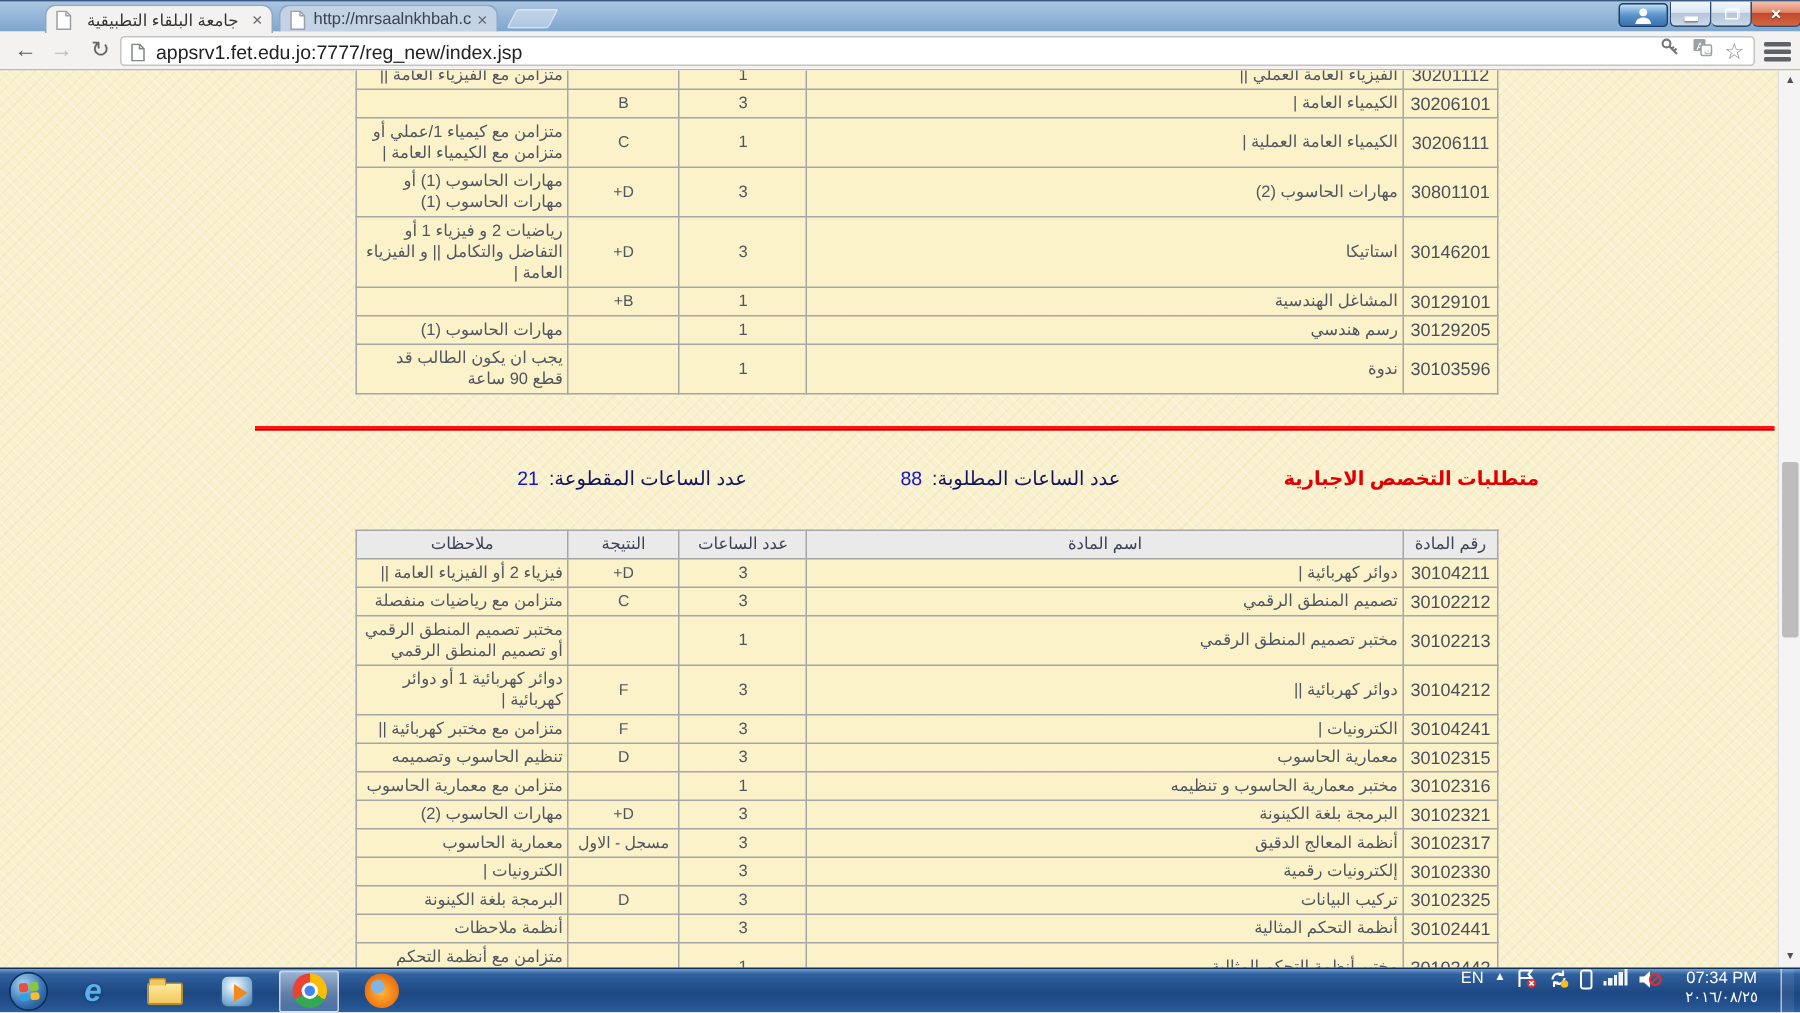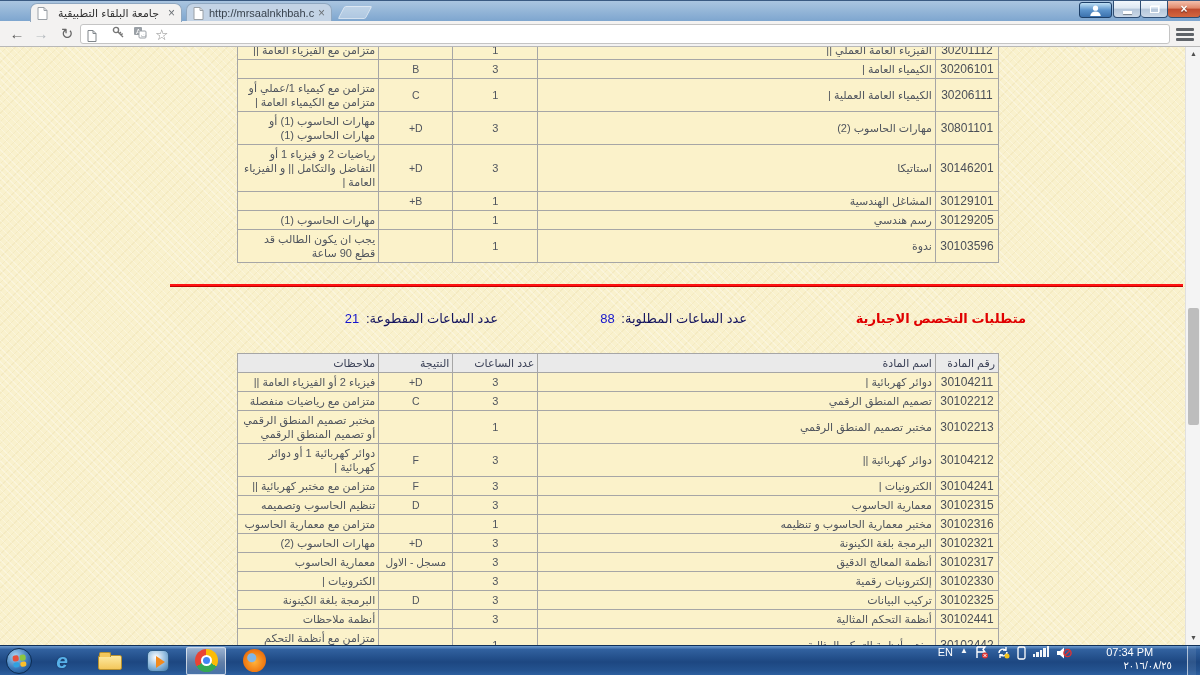--- a/index.html
+++ b/index.html
@@ -52,21 +52,21 @@
   .page { position:absolute; top:47px; left:0; width:1200px; height:598px; overflow:hidden;
     background:#f9f1cd;
     background-image:repeating-linear-gradient(45deg, rgba(255,255,255,.30) 0 1px, transparent 1px 5px),
                      repeating-linear-gradient(-45deg, rgba(226,208,150,.22) 0 1px, transparent 1px 6px); }
   .t-wrap { position:absolute; left:237px; width:762px; }
   .t1 { top:-7px; } .t2 { top:306px; }
   table { width:762px; border-collapse:collapse; table-layout:fixed; direction:rtl; }
   col.c-num{width:63px;} col.c-name{width:397px;} col.c-hours{width:85px;} col.c-grade{width:74px;} col.c-notes{width:141px;}
   td, th { border:1px solid #a6a6a6; background:#fbf2ca; font-size:11px; line-height:14px;
     color:#50555e; padding:2px 3px; vertical-align:middle; }
-  th { background:#eaeaea; color:#3c4257; font-weight:normal; text-align:right; height:17px; }
+  th { background:#eaeaea; color:#3c4257; font-weight:normal; text-align:center; height:17px; }
   td.cell-number { text-align:center; font-size:12px; color:#4a4f58;margin-top:19px; }
   td.cell-name { text-align:right; }
   td.cell-hours, td.cell-grade { text-align:center; }
   td.cell-grade { white-space:nowrap; font-size:10.5px; }
   td.cell-notes { text-align:right; }
 
   .redline { position:absolute; left:170px; top:237px; width:1013px; height:3px; background:#ff1212; border-bottom:1px solid #c00000; }
   .sec-title { position:absolute; top:264px; font-size:13px; }
   .sec-red { right:174px; color:#e00000; font-weight:bold; direction:rtl; }
   .sec-req { right:453px; direction:rtl; color:#14145e; }
@@ -103,21 +103,21 @@
   .ff-logo { width:23px; height:23px; border-radius:50%;
     background:radial-gradient(circle at 38% 38%, #7fb6e8 0 4px, transparent 5px), radial-gradient(circle at 50% 55%, #ffb43c, #f07a12 60%, #d6570a); }
 
   .tray { position:absolute; right:0; top:0; height:30px; display:flex; align-items:flex-start; gap:7px; padding-right:4px; color:#fff; }
   .tray-lang { font-size:11px; }
   .tray-glyph { font-size:8px; color:#f4f6f8; }
   .tray svg { display:block; }
   .sigbars { display:flex; align-items:flex-end; gap:1px; height:11px; }
   .sigbars i { width:2.5px; background:#f2f5f8; display:block; }
   .clock { text-align:center; font-size:11px; line-height:13px; padding:0 8px; }
-  .clock .date { font-size:10px;margin-left:36px; }
+  .clock .date { font-size:10px; }
   .showdesk { width:9px; height:30px; border-left:1px solid rgba(255,255,255,.6); background:rgba(255,255,255,.08); }
 </style>
 </head>
 <body>
 
 <div id="screen">
 
   <div class="titlebar">
     <div class="tab active">
       <span class="favicon">
@@ -163,20 +163,21 @@
     <span class="navbtn back">←</span>
     <span class="navbtn fwd">→</span>
     <span class="navbtn refresh">↻</span>
     <div class="omnibox">
       <span class="doc-icon">
         <svg width="10" height="12" viewBox="0 0 10 12">
             <path d="M1 .5h5l3 3v8H1z" fill="#fff" stroke="#80868b"></path>
             <path d="M6 .5v3h3" fill="none" stroke="#80868b"></path>
           </svg>
       </span>
+      <span class="url-text">appsrv1.fet.edu.jo:7777/reg_new/index.jsp</span>
       <span class="box-icon">
         <svg width="13" height="13" viewBox="0 0 13 13">
             <circle cx="4" cy="4" r="2.6" fill="none" stroke="#757575" stroke-width="1.4"></circle>
             <path d="M6 6l5 5M9 9l1.6-1.6M7.5 7.5l1.4-1.4" stroke="#757575" stroke-width="1.4" fill="none"></path>
           </svg>
       </span>
       <span class="box-icon">
         <svg width="14" height="13" viewBox="0 0 14 13">
             <rect x="1" y="1" width="8" height="8" rx="1" fill="#9aa0a6"></rect>
             <text x="3" y="8" font-size="7" fill="#fff" font-family="sans-serif">A</text>

